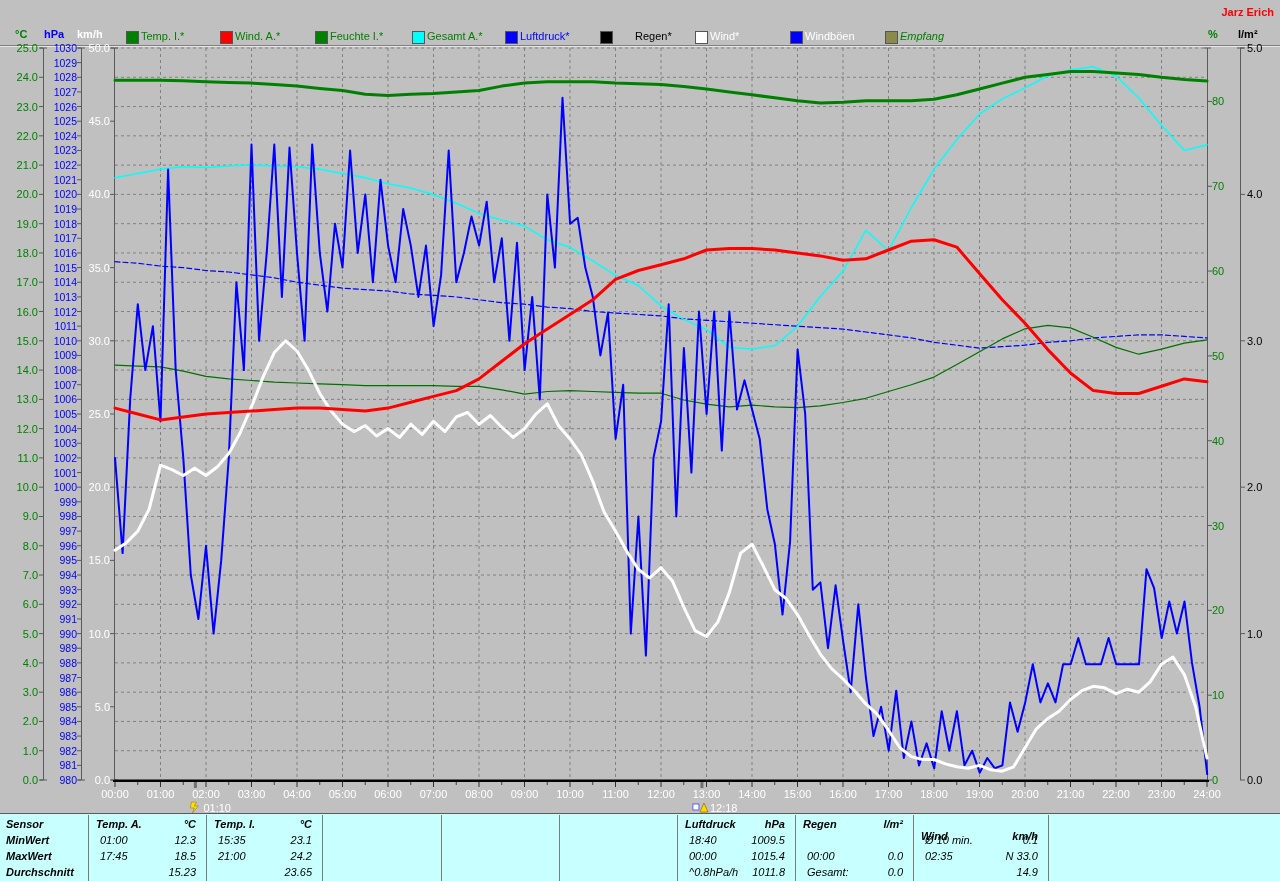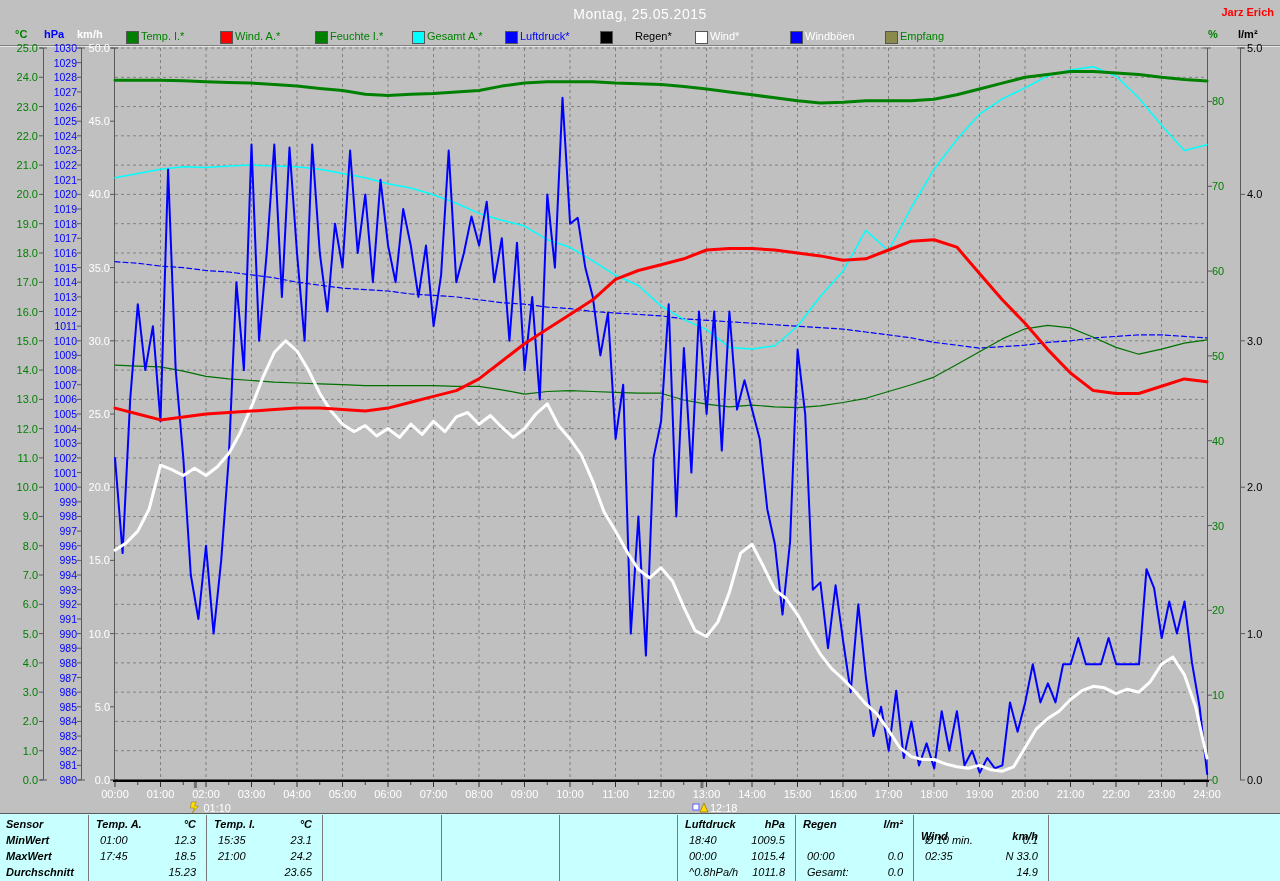--- a/index.html
+++ b/index.html
@@ -17,21 +17,20 @@
   #chart-svg{top:0;left:0;}
   #bottom-table{top:813px;left:0;width:1280px;height:68px;background:#c8ffff;border-top:1px solid #5a5a5a;}
   .tbl-sep{position:absolute;top:1px;width:1px;height:67px;background:#7a7a7a;}
   .tbl-cell{position:absolute;height:16px;font-size:11px;color:#000;display:flex;justify-content:space-between;font-style:italic;}
   .tbl-bold{font-weight:bold;}
 </style>
 </head>
 <body>
 
 <div id="root">
-  <div class="abs" id="title">Montag, 25.05.2015</div>
   <div class="abs" id="station">Jarz Erich</div>
 
   <div class="abs unit-label" style="left:15px;color:#008000">°C</div>
   <div class="abs unit-label" style="left:44px;color:#0000ff">hPa</div>
   <div class="abs unit-label" style="left:77px;color:#ffffff">km/h</div>
   <div class="abs unit-label" style="left:1208px;color:#008000">%</div>
   <div class="abs unit-label" style="left:1238px;color:#000000">l/m²</div>
 
   <div id="legend">
       <div class="abs legend-item" style="left: 126px;">
@@ -61,21 +60,21 @@
       <div class="abs legend-item" style="left: 695px;">
         <span class="legend-box" style="background: rgb(255, 255, 255);"></span>
         <span class="legend-text" style="color: rgb(255, 255, 255);">Wind*</span>
       </div>
       <div class="abs legend-item" style="left: 790px;">
         <span class="legend-box" style="background: rgb(0, 0, 255);"></span>
         <span class="legend-text" style="color: rgb(255, 255, 255);">Windböen</span>
       </div>
       <div class="abs legend-item" style="left: 885px;">
         <span class="legend-box" style="background: rgb(138, 138, 74);"></span>
-        <span class="legend-text" style="color: rgb(0, 128, 0);">Empfang</span>
+        <span class="legend-text" style="color: rgb(0, 128, 0); font-style: italic;">Empfang</span>
       </div>
     </div>
 
   <div class="abs" id="groove-dark"></div>
   <div class="abs" id="groove-light"></div>
 
   <svg class="abs" id="chart-svg" width="1280" height="815">
       <line x1="115" y1="48" x2="1207" y2="48" stroke="#808080" stroke-width="1" stroke-dasharray="3,3"></line>
       <line x1="115" y1="77.28" x2="1207" y2="77.28" stroke="#808080" stroke-width="1" stroke-dasharray="3,3"></line>
       <line x1="115" y1="106.56" x2="1207" y2="106.56" stroke="#808080" stroke-width="1" stroke-dasharray="3,3"></line>

